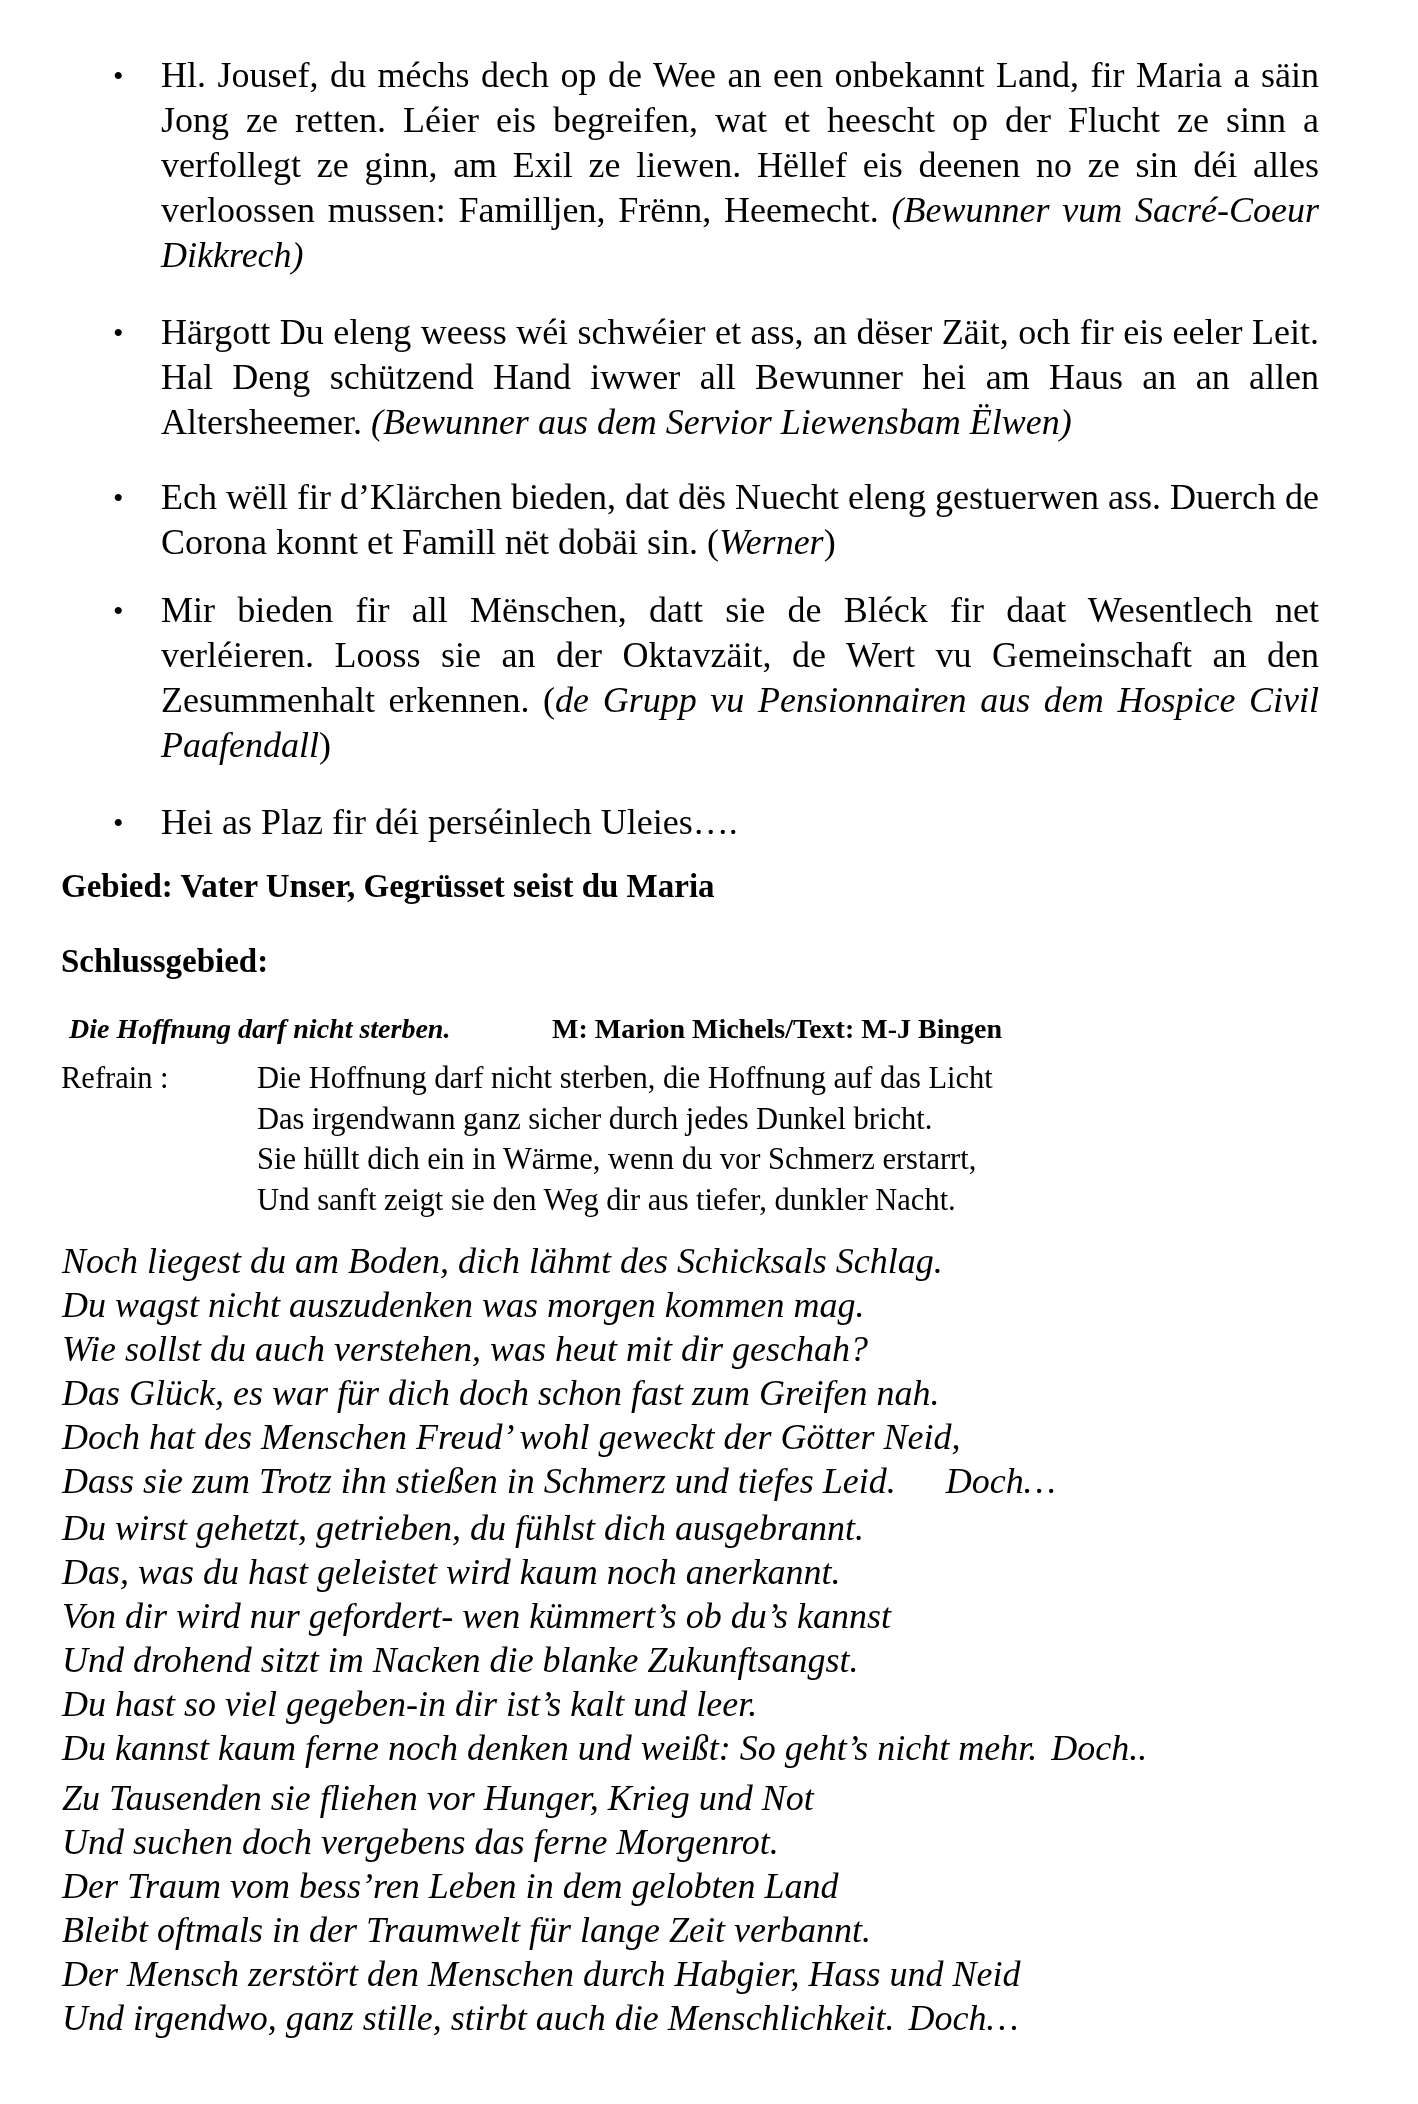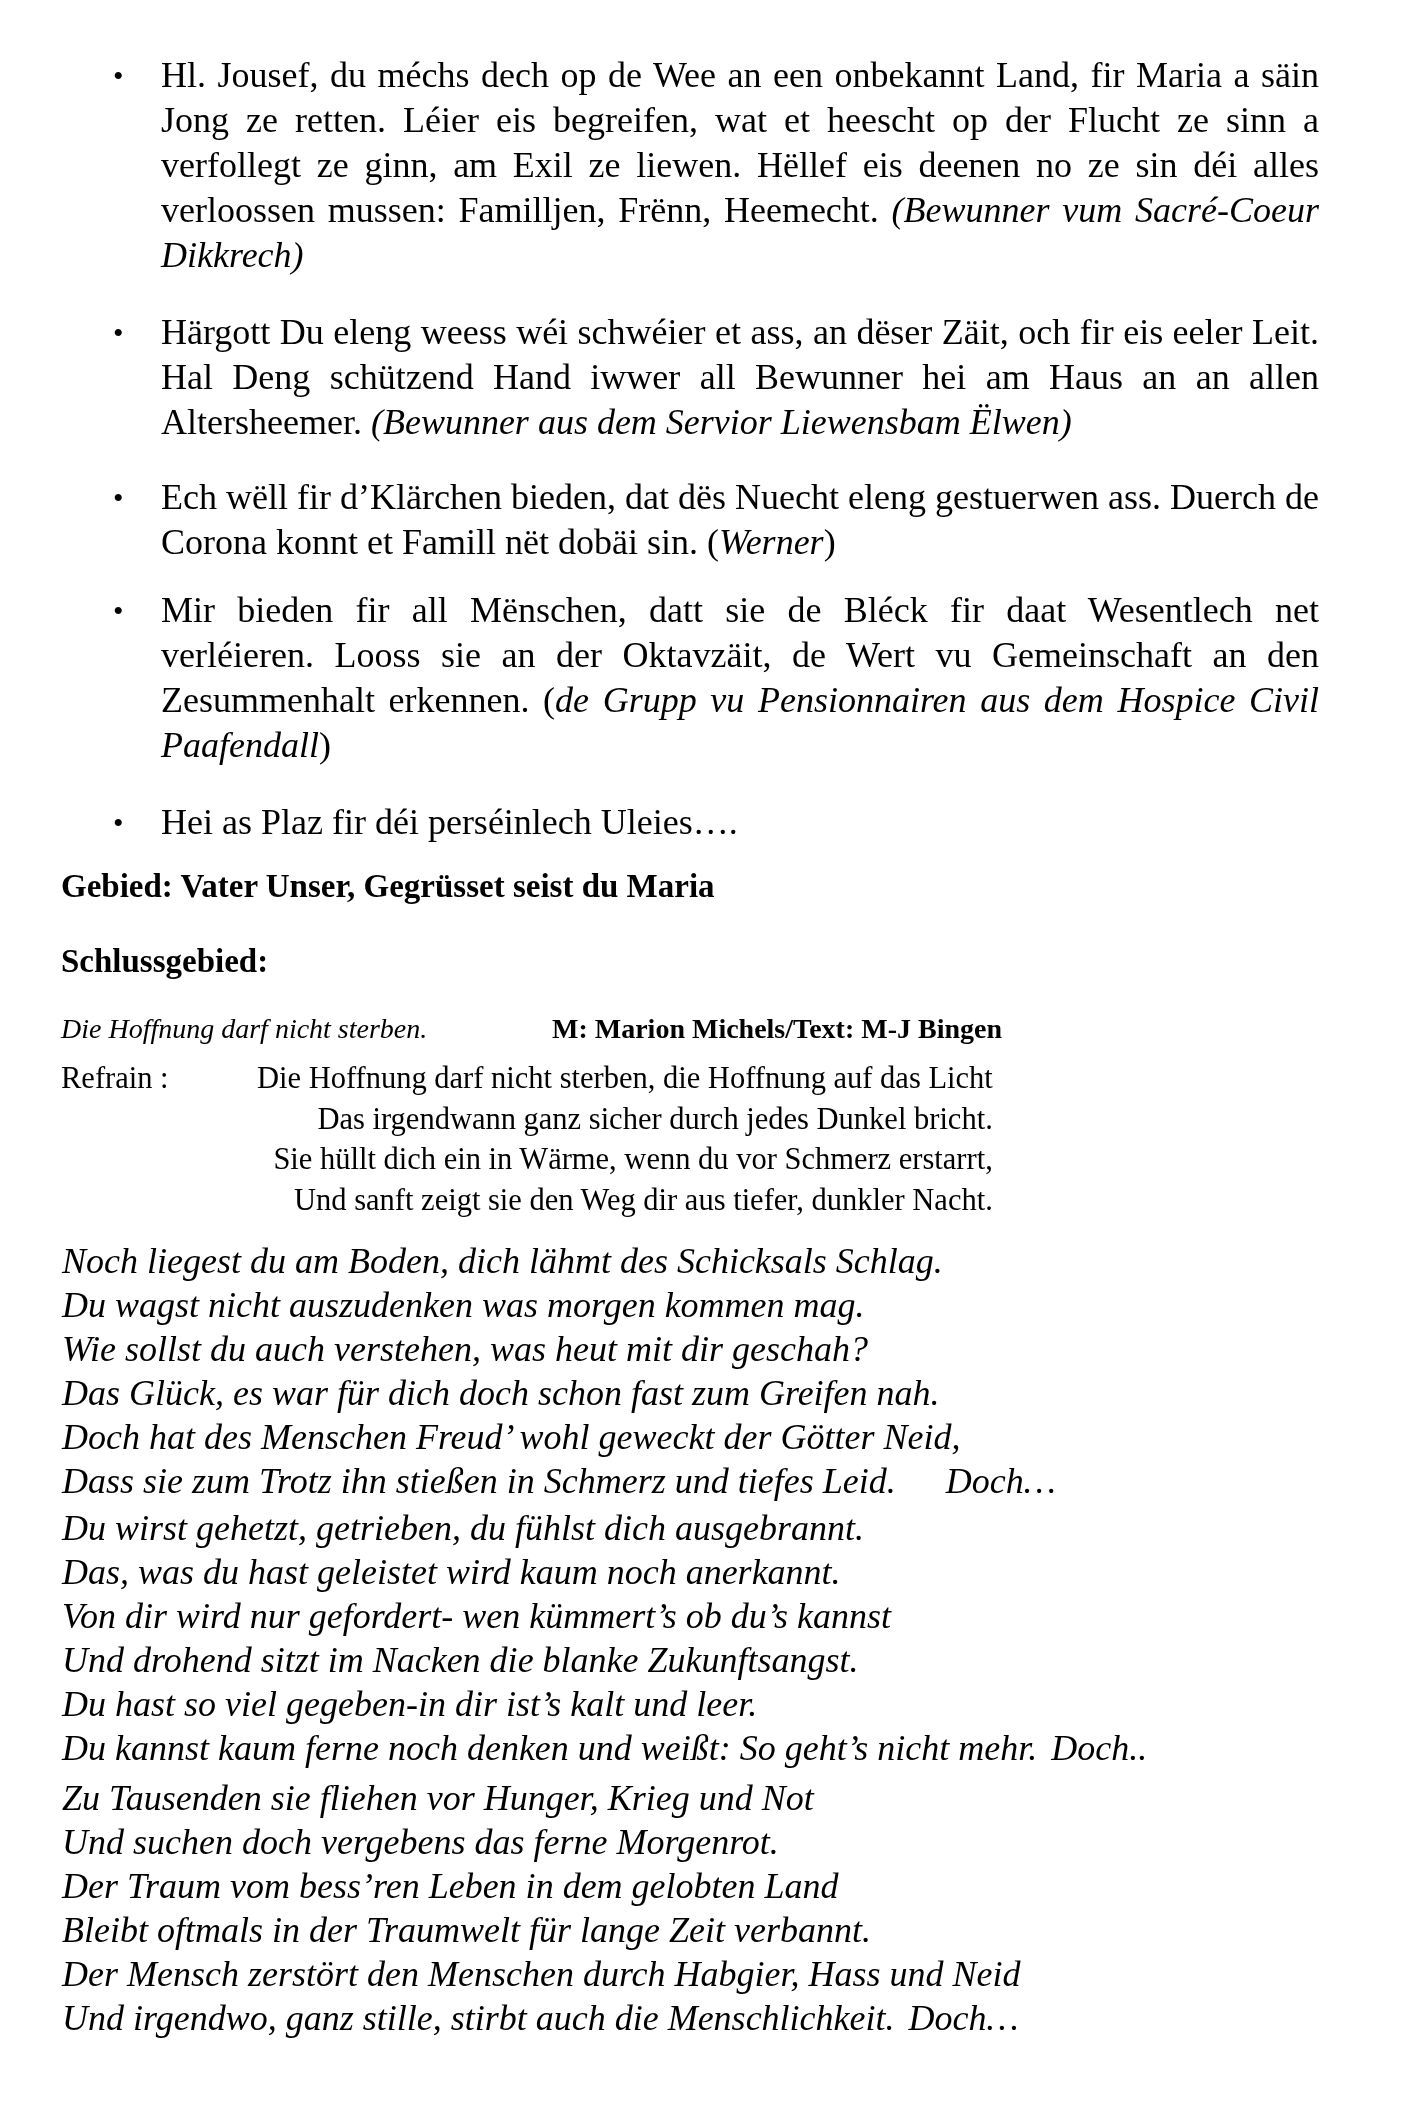--- a/index.html
+++ b/index.html
@@ -4,25 +4,25 @@
 <style>
   html, body { margin: 0; padding: 0; background: #ffffff; }
   body { width: 1418px; height: 2104px; position: relative; overflow: hidden;
          font-family: "Liberation Serif", "DejaVu Serif", serif; color: #000000; }
   .bullet-item { position: absolute; left: 113px; width: 1206px; }
   .bullet-dot { position: absolute; left: 0; top: 0; font-size: 30px; line-height: 45px; }
   .bullet-text { margin-left: 48px; font-size: 36px; line-height: 45px; text-align: justify; text-align-last: left; }
   .bullet-text .src { font-style: italic; }
   .heading { position: absolute; left: 61px; font-weight: bold; font-size: 33px; line-height: 40px; }
   .song-title { position: absolute; left: 61px; top: 1012px; font-size: 28px; line-height: 34px; white-space: nowrap; }
-  .song-title .t { font-weight: normal; font-style: italic; }
+  .song-title .t { font-weight: bold; font-style: italic; margin-left: 8px; }
   .song-title .c { font-weight: bold; position: absolute; left: 491px; top: 0; }
   .refrain { position: absolute; left: 61px; top: 1058px; font-size: 30.5px; line-height: 40.5px; }
   .refrain-label { position: absolute; left: 0; top: 0; white-space: nowrap; }
-  .refrain-lines { position: absolute; left: 196px; top: 0; white-space: nowrap; text-align: right; }
+  .refrain-lines { position: absolute; left: 196px; top: 0; white-space: nowrap; }
   .verse { position: absolute; left: 62px; font-size: 36px; line-height: 44px; font-style: italic; white-space: nowrap; }
   .verse .doch { display: inline-block; }
   .line { display: block; }
 </style>
 </head>
 <body>
 
 <div class="bullet-item" style="top:53px;">
   <span class="bullet-dot">•</span>
   <div class="bullet-text"><span>Hl. Jousef, du méchs dech op de Wee an een onbekannt Land, fir Maria a säin Jong ze retten. Léier eis begreifen, wat et heescht op der Flucht ze sinn a verfollegt ze ginn, am Exil ze liewen. Hëllef eis deenen no ze sin déi alles verloossen mussen: Familljen, Frënn, Heemecht. </span><span class="src">(Bewunner vum Sacré-Coeur Dikkrech)</span></div>

